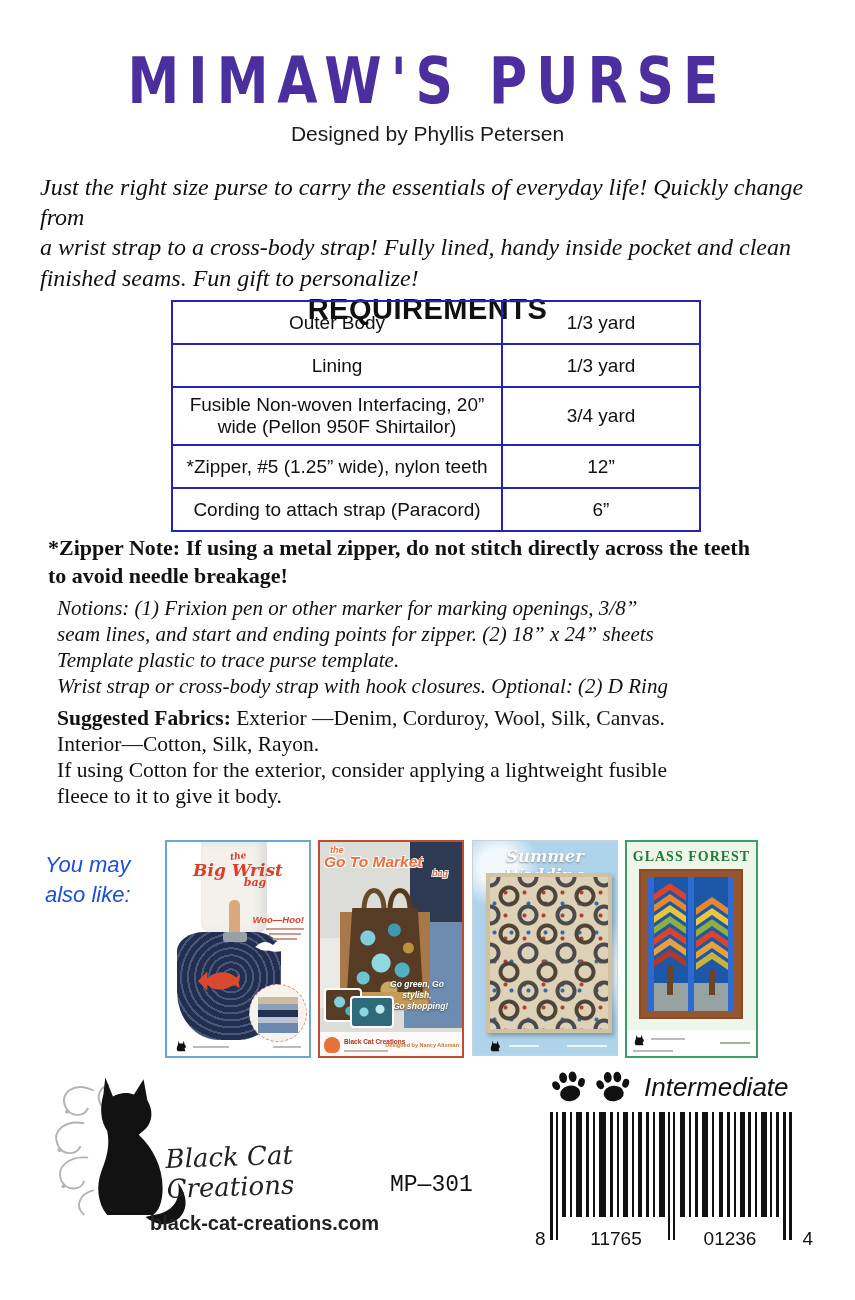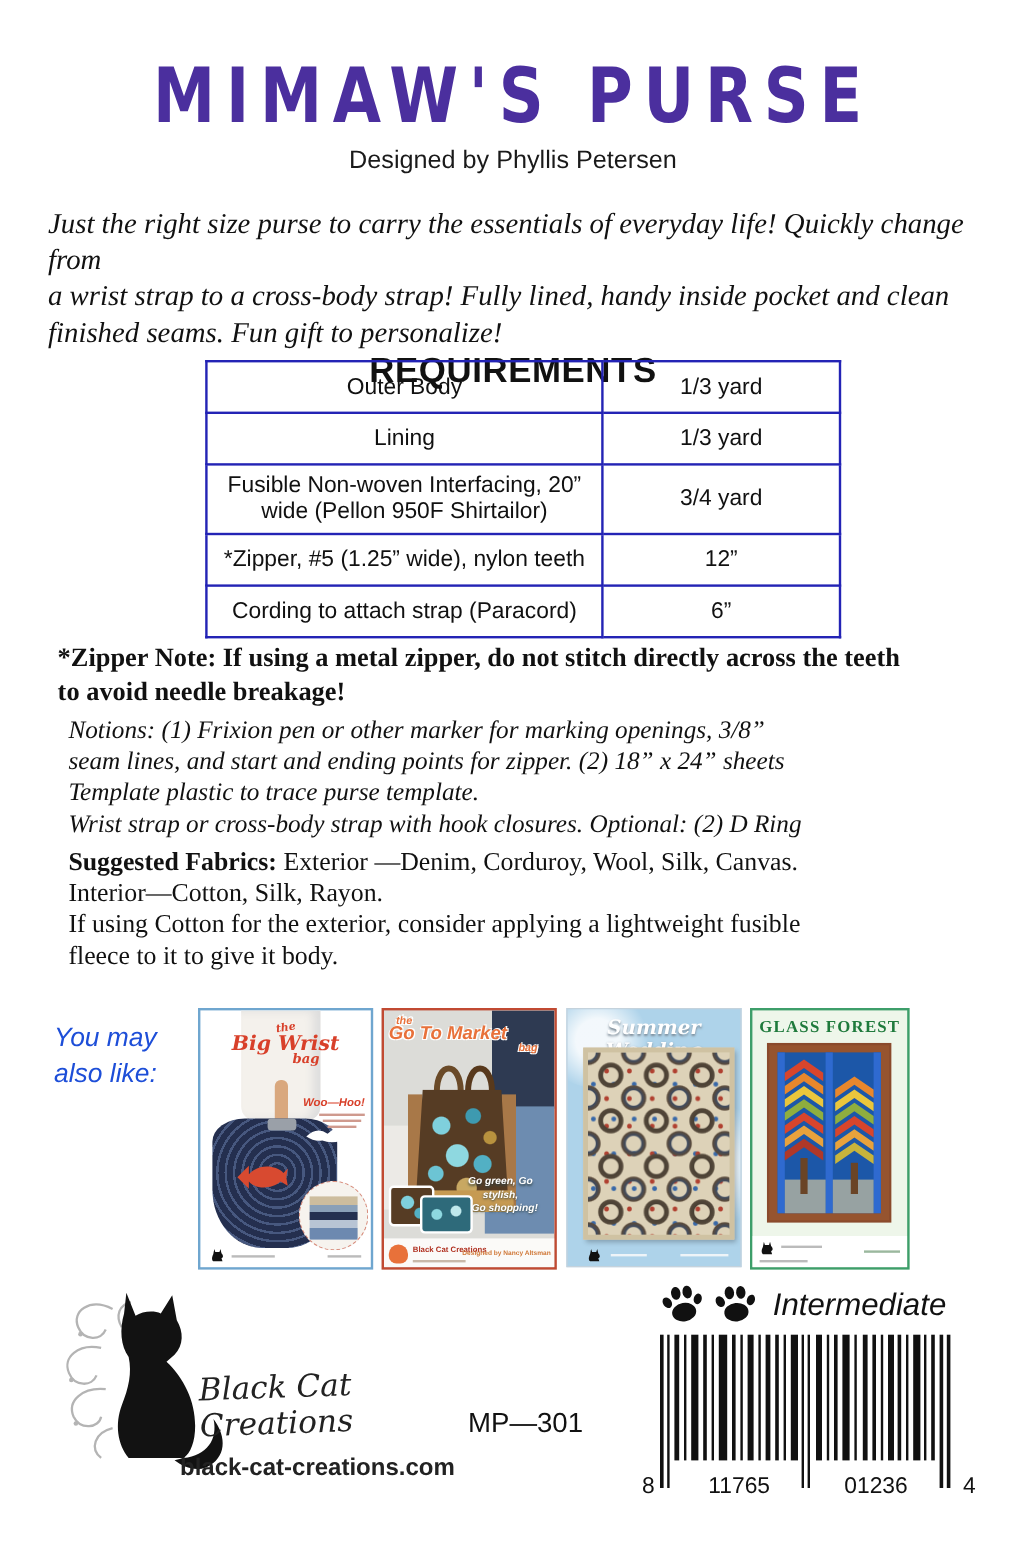--- a/index.html
+++ b/index.html
@@ -143,21 +143,21 @@
   .c4 .fauxu{left:6px;bottom:4px;width:40px;height:2px;background:#bbb;}
   .c4 .fauxd{right:6px;bottom:12px;width:30px;height:2px;background:#9bb89e;}
 
   
   .footer{position:absolute;top:1062px;left:0;width:855px;height:238px;}
   .footer *{position:absolute;}
   .logo-svg{left:40px;top:2px;width:165px;height:172px;}
   .brand{left:166px;top:78px;width:230px;font-family:"DejaVu Serif",serif;font-style:italic;
          font-size:26px;color:#222;transform:rotate(-2deg);}
   .website{left:110px;top:150px;font-size:20px;font-weight:bold;color:#222;margin-left:40px;}
-  .mp-number{left:390px;top:110px;font-family:Liberation Sans, sans-serif;font-size:23px;}
+  .mp-number{left:390px;top:110px;font-family:Liberation Mono, monospace;font-size:23px;}
   .difficulty{left:550px;top:6px;display:flex;align-items:center;position:absolute;}
   .difficulty svg{position:static;margin-right:6px;}
   .diff-label{position:static;font-style:italic;font-size:26px;margin-left:6px;}
   .barcode{left:550px;top:50px;width:248px;height:140px;}
   .barcode svg{left:0;top:0;}
   .bc-num{bottom:2px;font-size:19px;font-family:"Liberation Sans",sans-serif;color:#111;}
   .bc-prefix{left:-15px;}
   .bc-g1{left:14px;width:104px;text-align:center;}
   .bc-g2{left:128px;width:104px;text-align:center;}
   .bc-suffix{right:-15px;}

